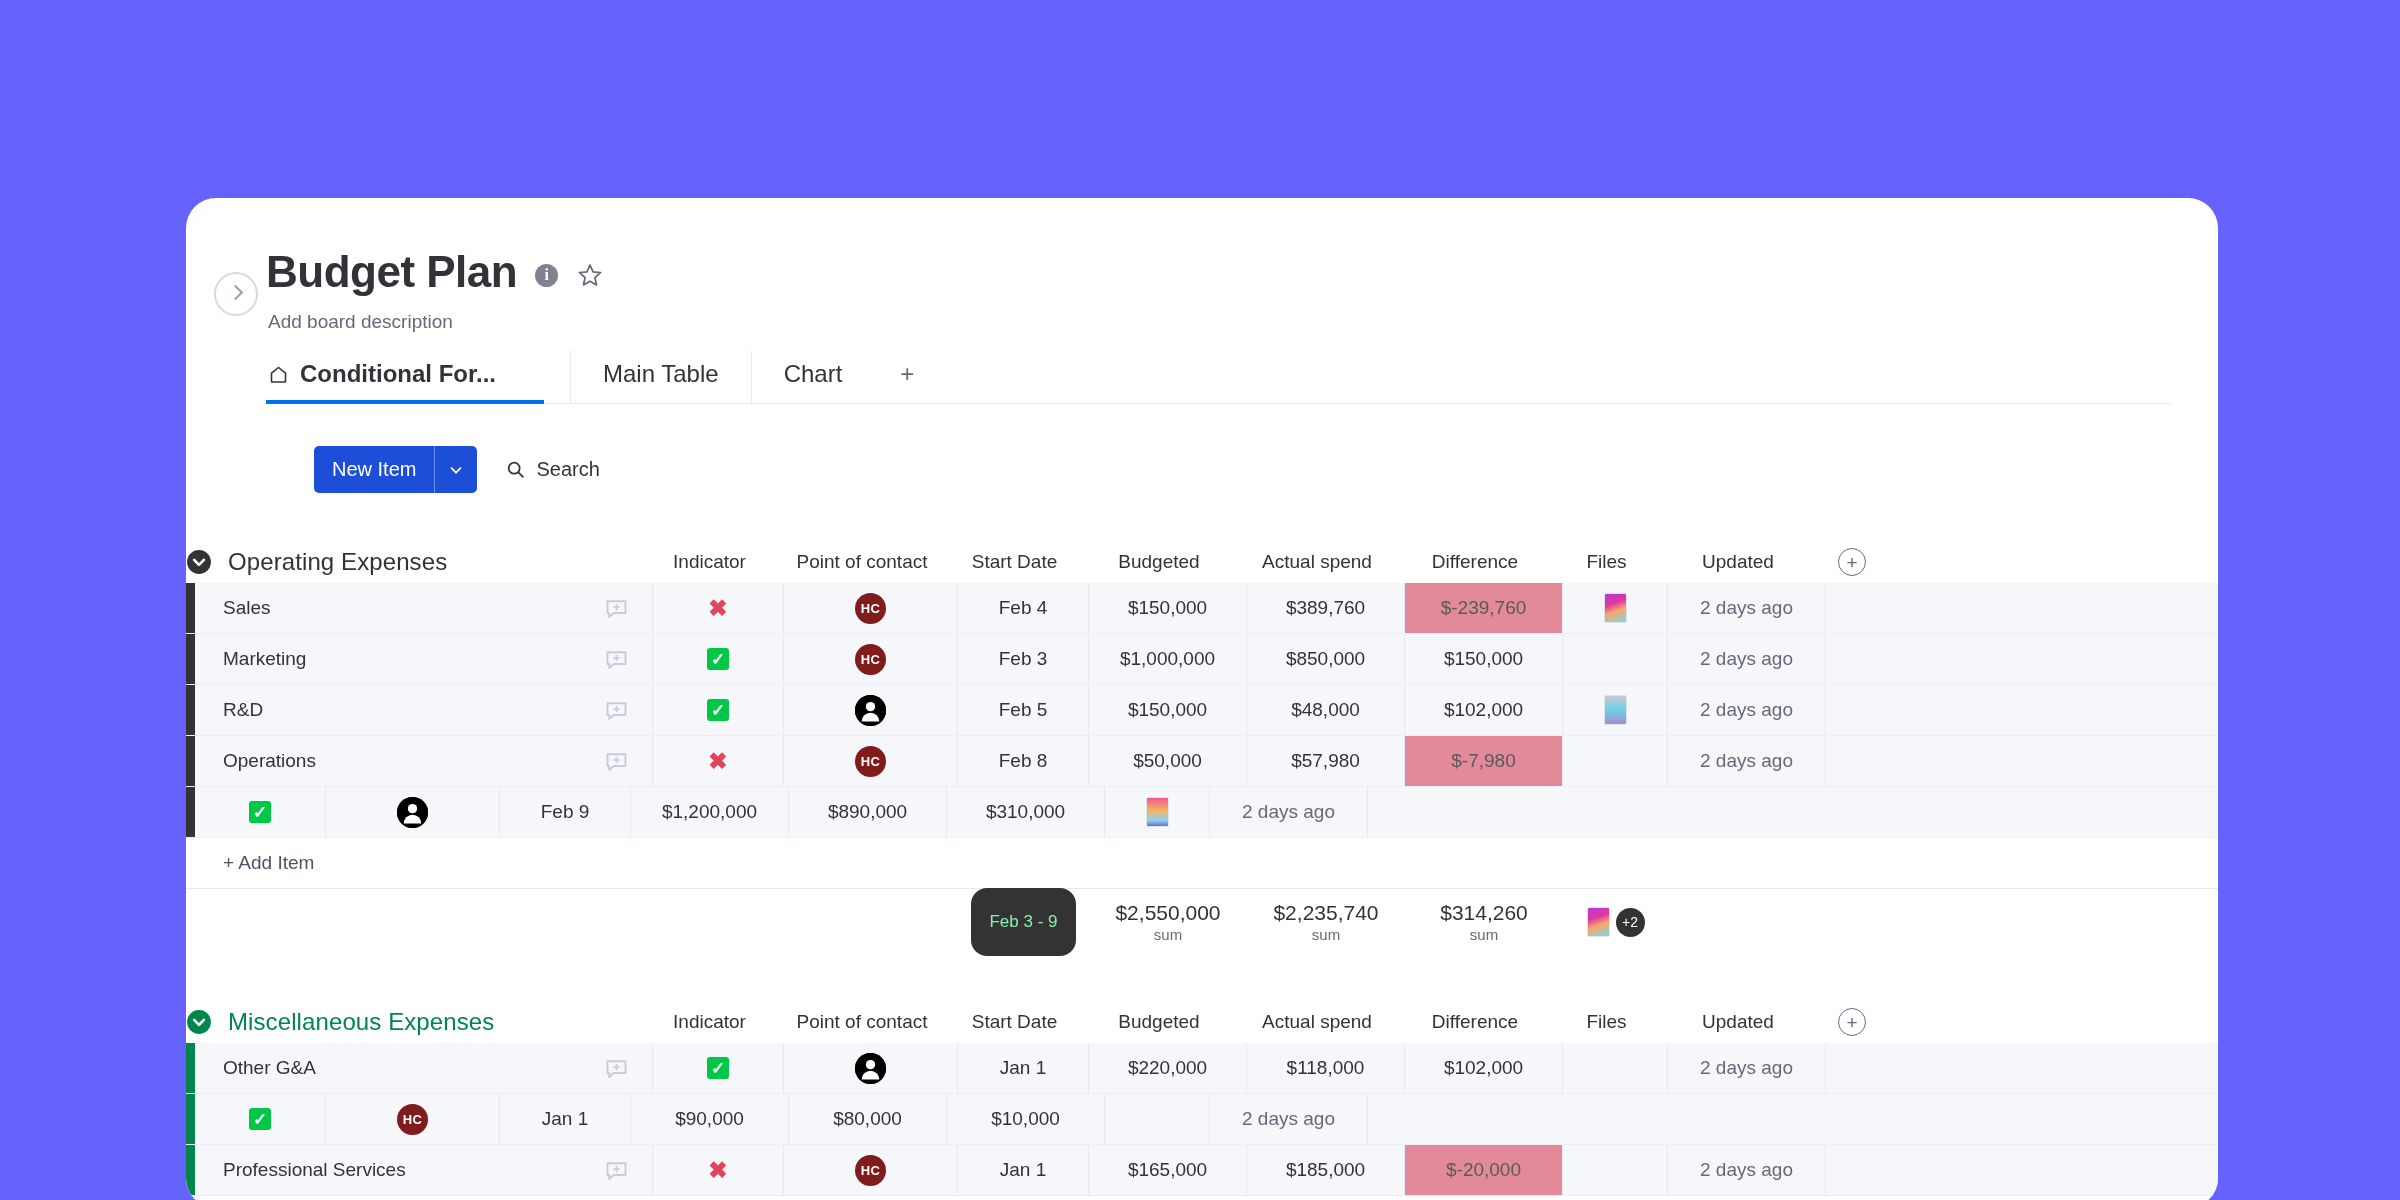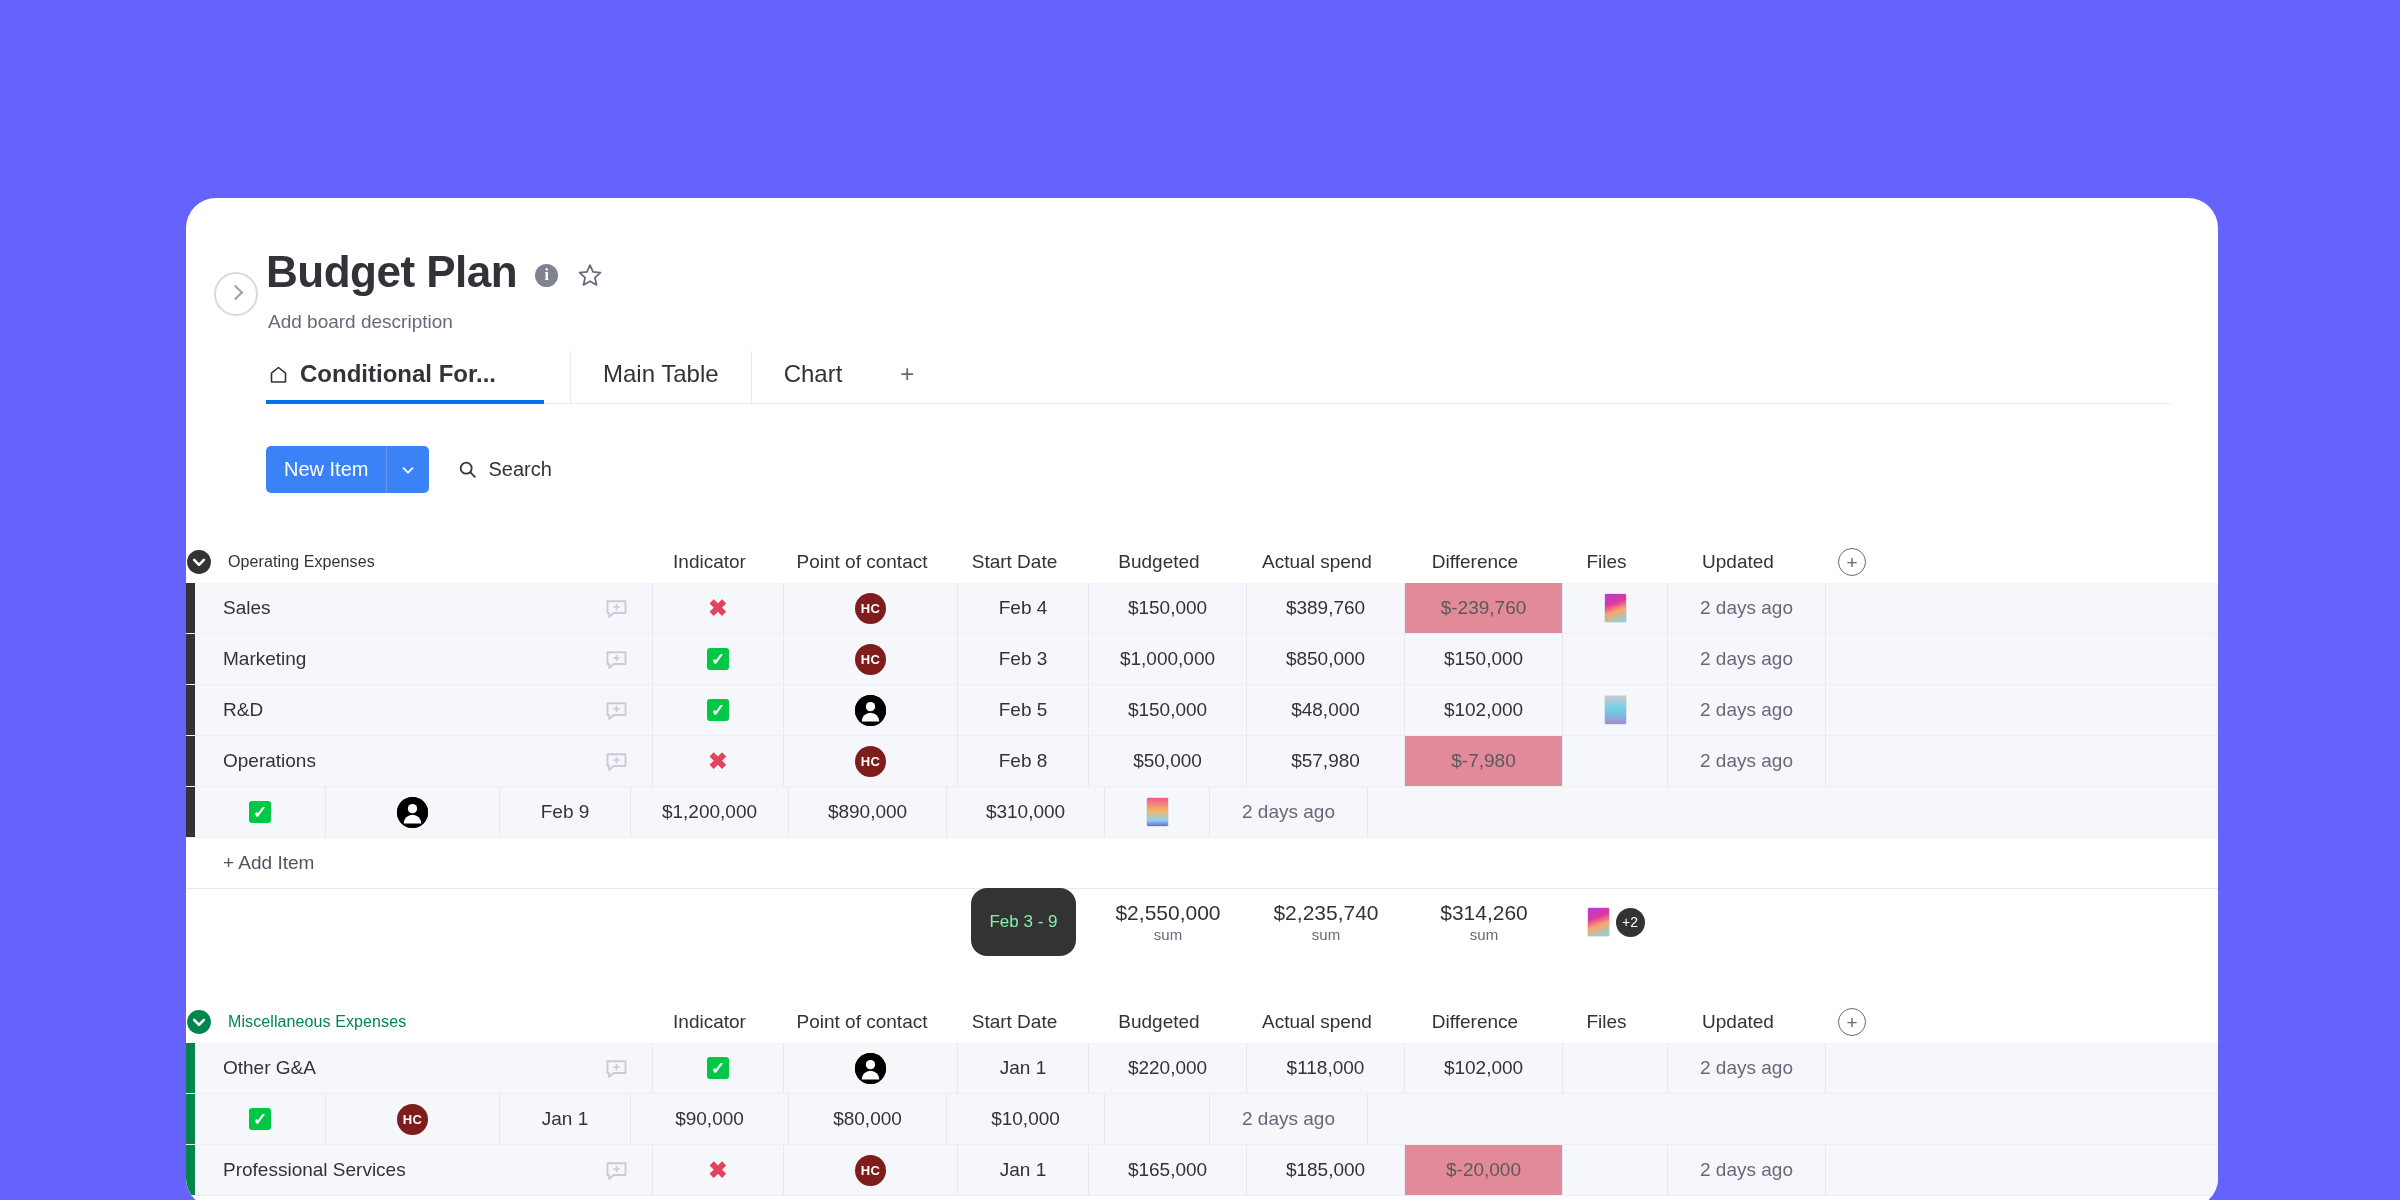--- a/index.html
+++ b/index.html
@@ -93,22 +93,22 @@
     border-right: none;
   }
 
   
   .toolbar {
     display: flex; align-items: center; gap: 28px;
     margin: 42px 0 0 0;
   }
   .new-item-btn {
     display: flex; align-items: stretch;
-    background: #3b82f6; border-radius: 5px;
-    height: 47px; overflow: hidden;
+    background: #1d4ed8; border-radius: 5px;
+    height: 47px; overflow: hidden; margin-left: 48px;
   }
   .new-item-main {
     display: flex; align-items: center;
     padding: 0 18px; color: #fff; font-size: 20px;
     border-right: 1px solid #6b92ec;
   }
   .new-item-caret {
     display: flex; align-items: center; justify-content: center;
     width: 42px; color: #fff;
   }
@@ -117,21 +117,21 @@
     font-size: 20px; color: #323338;
   }
 
   
   .group { margin-top: 48px; }
   .group-toggle {
     width: 26px; height: 26px; border-radius: 50%;
     display: flex; align-items: center; justify-content: center;
     flex: 0 0 auto; margin-right: 16px;
   }
-  .group-title { font-size: 16px; letter-spacing: 0.1px; }
+  .group-title { font-size: 24px; letter-spacing: 0.1px; }
 
   .row {
     display: flex; align-items: stretch;
     height: 51px;
     border-bottom: 1px solid #eceff5;
   }
   .row.data { background: #f6f7fb; }
   .colorbar { width: 9px; flex: 0 0 9px; }
   .cell {
     display: flex; align-items: center; justify-content: center;

